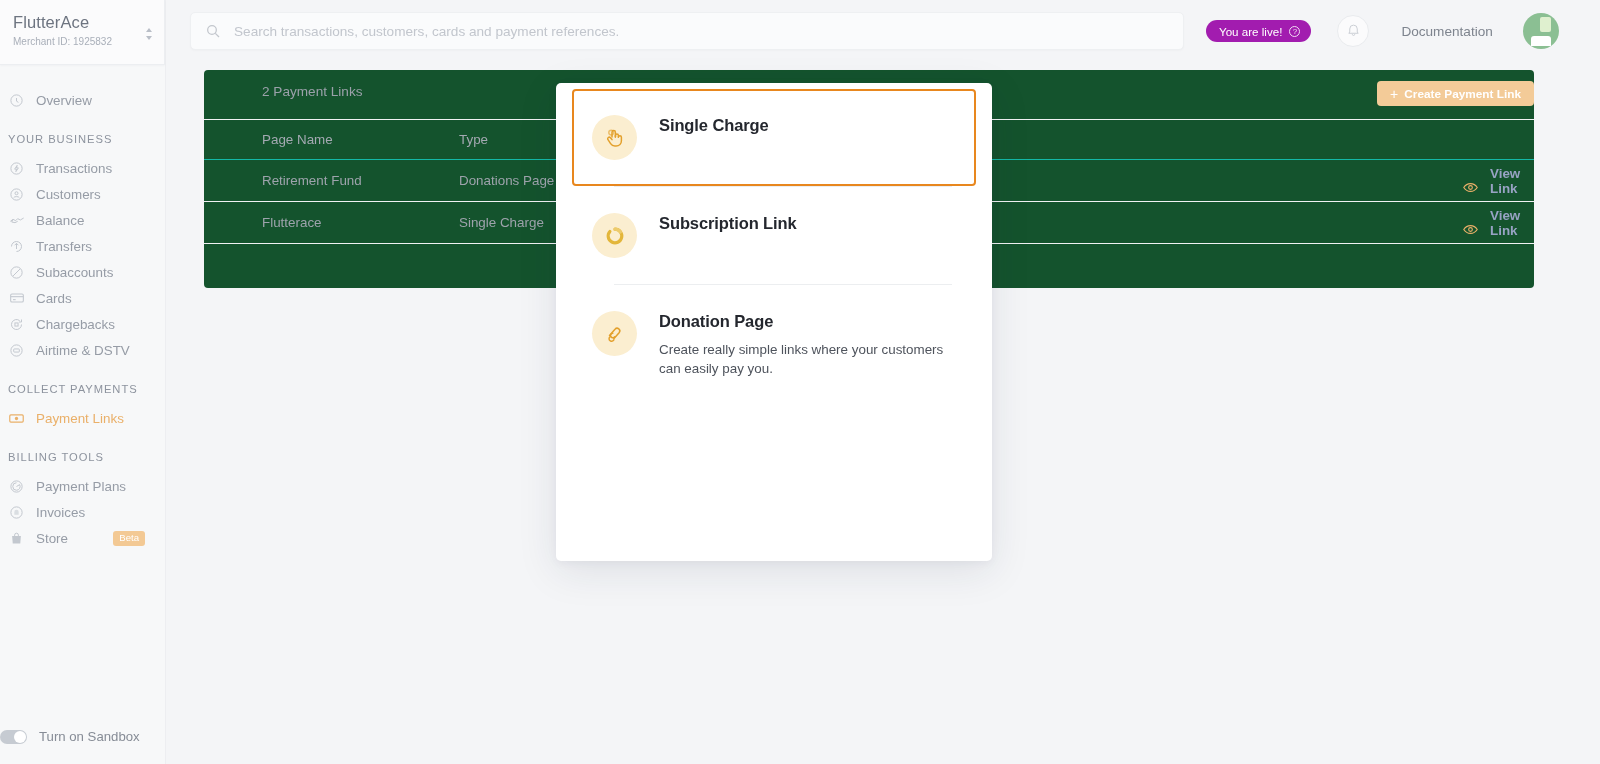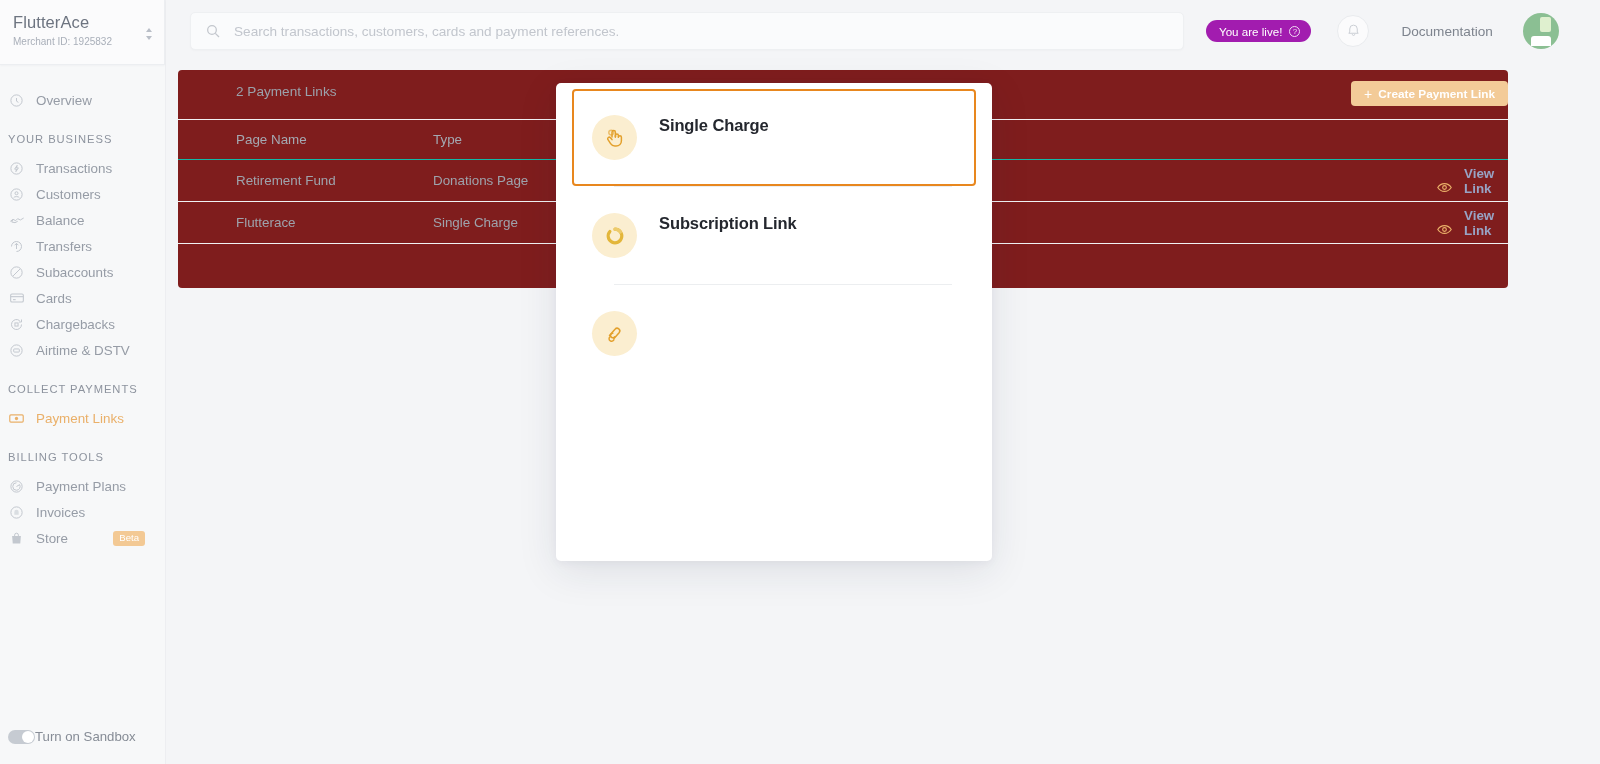--- a/index.html
+++ b/index.html
@@ -68,22 +68,22 @@
   .badge-beta {
     position: absolute; right: 20px;
     background: #f3c994; color: #ffffff;
     font-size: 9.6px; border-radius: 3px; padding: 2px 6px 3px 6px;
     line-height: 10px;
   }
 
   .overview-wrap { margin-top: 22px; }
 
   .sandbox-row {
-    position: absolute; left: 8px; bottom: 20px;
-    display: flex; align-items: center; 
+    position: absolute; left: 0; bottom: 20px;
+    display: flex; align-items: center; gap: 12px;
     cursor: pointer;
   }
   .toggle {
     width: 27px; height: 14px; border-radius: 9px;
     background: #c6cbd2; position: relative;
   }
   .toggle .knob {
     position: absolute; right: 1px; top: 1px;
     width: 12px; height: 12px; border-radius: 50%;
     background: #ffffff;
@@ -147,23 +147,23 @@
     position: absolute; left: 17px; top: 4px;
     width: 11px; height: 15px; background: #dff0cf; border-radius: 2px;
   }
   .avatar .a-body {
     position: absolute; left: 8px; bottom: 3px;
     width: 20px; height: 10px; background: #ffffff; border-radius: 3px 3px 0 0;
   }
 
   
   .panel {
-    position: absolute; left: 178px; top: 70px;
+    position: absolute; left: 204px; top: 70px;
     width: 1330px; height: 218px;
-    background: #7f1d1d;
+    background: #14532d;
     border-radius: 4px;
   }
   .panel-title {
     font-size: 13.6px; color: #9ba1aa;
     padding: 14px 0 0 58px;
   }
   .table { margin-top: 20px; }
   .thead {
     display: flex; align-items: center; height: 41px;
     border-top: 1px solid #f0f1f3; border-bottom: 1px solid #14b8a6;
@@ -530,18 +530,22 @@
       <div class="opt-sep"></div>
 
       <div class="option">
         <div class="opt-icon">
           <svg width="24" height="24" viewBox="0 0 24 24" fill="none" stroke="currentColor" stroke-width="1.5" stroke-linecap="round" stroke-linejoin="round">
             <path d="M6.5 13.5l5.5-6.2c1-1.2 2.6-1.4 3.8-.4 1.2 1 1.3 2.7.3 3.9l-5.3 6"></path>
             <path d="M9.8 11.3a2.2 2.2 0 1 0 1.6 3.6"></path>
             <path d="M7 14.8c-1.4 1.4-1.2 3.2.3 4 1.3.7 2.8.2 3.6-1"></path>
           </svg>
         </div>
+        <div>
+          <div class="opt-title">Donation Page</div>
+          <div class="opt-desc">Create really simple links where your customers can easily pay you.</div>
+        </div>
       </div>
 
     </div>
   </div>
 
 </div>
 
 </body></html>

